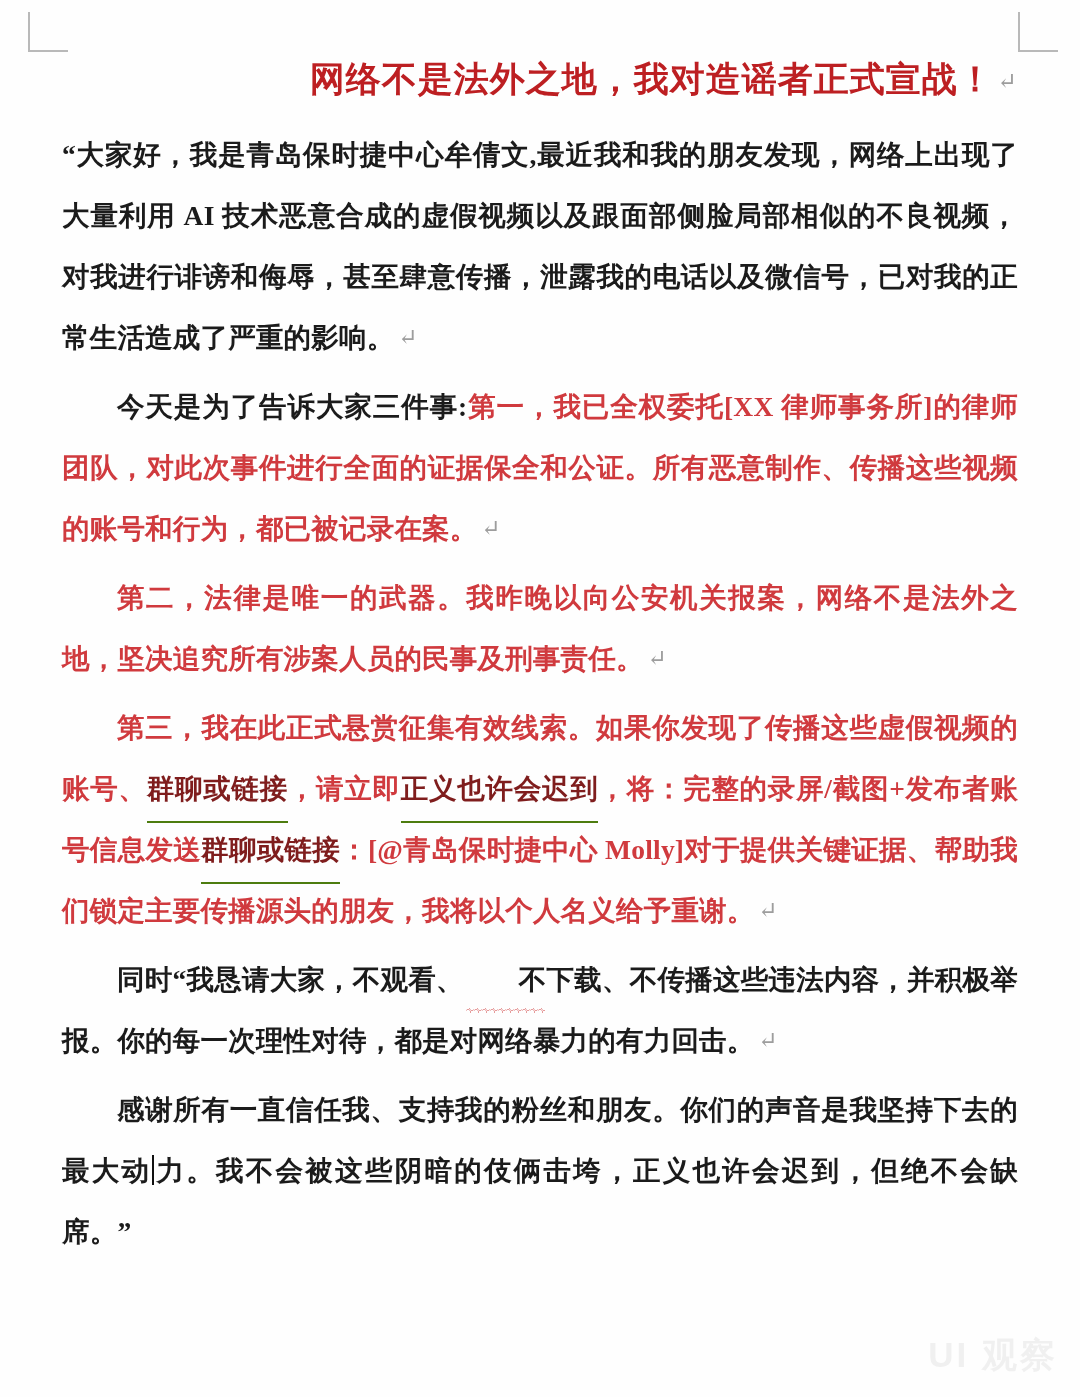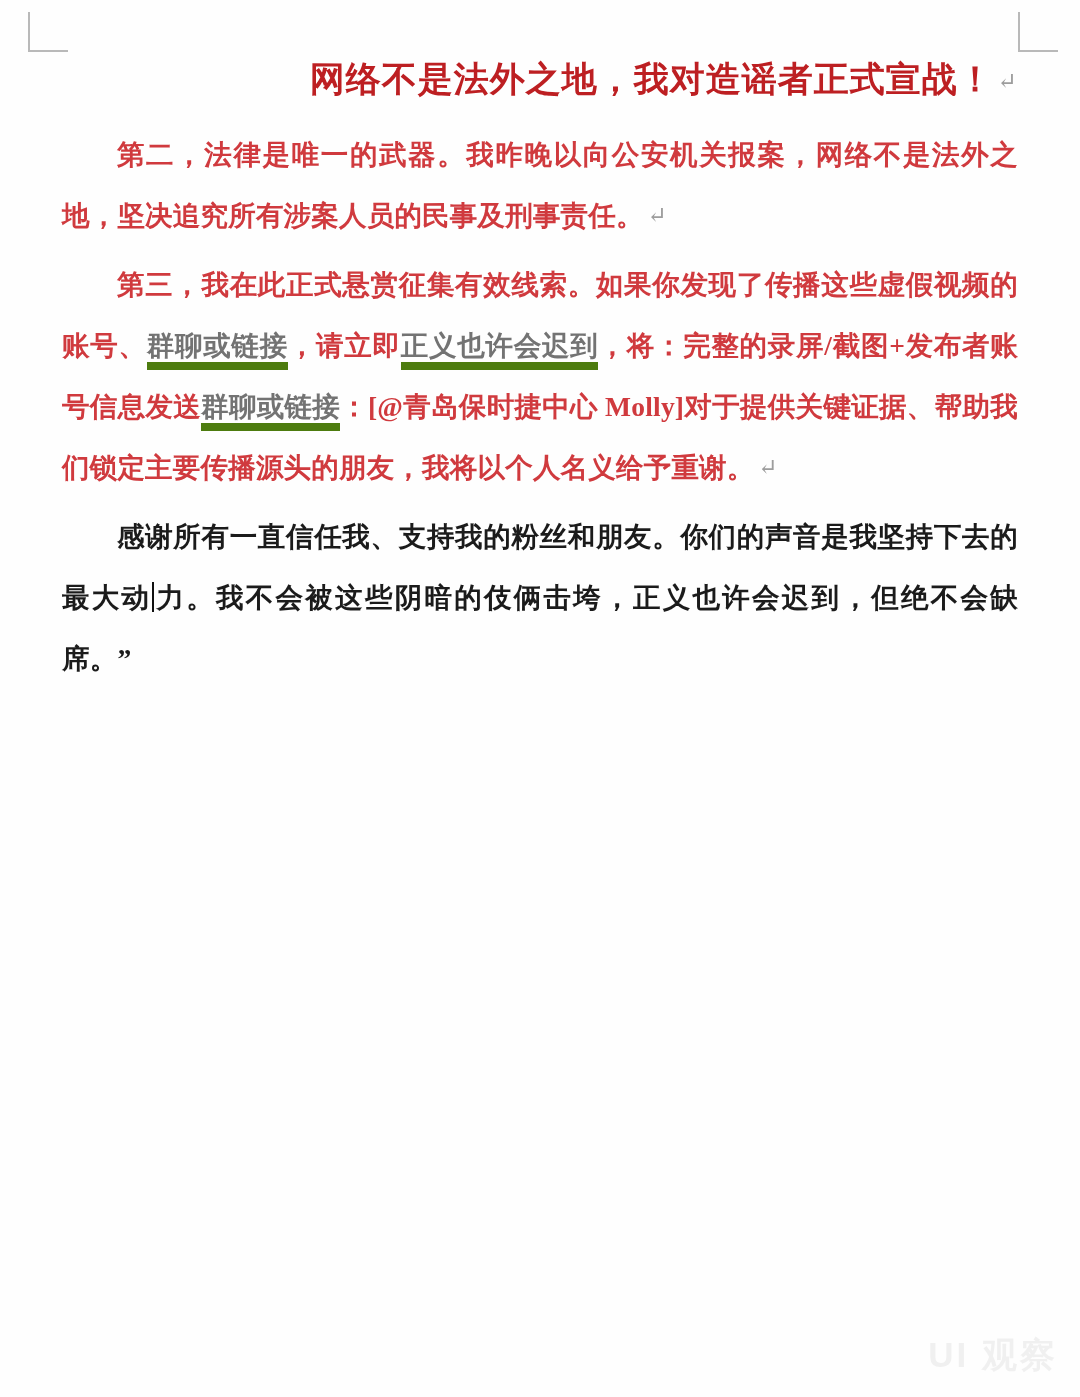--- a/index.html
+++ b/index.html
@@ -58,23 +58,23 @@
     color: #1b1b1b;
     text-align: justify;
     text-justify: inter-ideograph;
     letter-spacing: 0.2px;
   }
   p.indent { text-indent: 2em; }
 
   .red      { color: #d03a3e; }
 
   .link {
-    color: #737373;
-    border-bottom: 8px solid #4d7c0f;
-    padding-bottom: 1px;
+    color: #7f1d1d;
+    border-bottom: 2px solid #4d7c0f;
+    padding-bottom: 17px;
   }
 
   
   .squiggle {
     position: relative;
     display: inline-block;
   }
   .squiggle::after {
     content: "";
     position: absolute;
@@ -127,27 +127,30 @@
 
 <div id="page">
 
   <div class="corner tl"></div>
   <div class="corner tr"></div>
 
   <div id="doc">
 
     <h1 class="doc-title"><span>网络不是法外之地，我对造谣者正式宣战！</span><span class="pilcrow">↵</span></h1>
 
+    <p class="para" id="p1"><span>“大家好，我是青岛保时捷中心牟倩文,最近我和我的朋友发现，网络上出现了大量利用 AI 技术恶意合成的虚假视频以及跟面部侧脸局部相似的不良视频，对我进行诽谤和侮辱，甚至肆意传播，泄露我的电话以及微信号，已对我的正常生活造成了严重的影响。</span><span class="pilcrow">↵</span></p>
 
 
+    <p class="para indent" id="p3"><span>今天是为了告诉大家三件事:</span><span class="red">第一，我已全权委托[XX 律师事务所]的律师团队，对此次事件进行全面的证据保全和公证。所有恶意制作、传播这些视频的账号和行为，都已被记录在案。</span><span class="pilcrow">↵</span></p>
 
     <p class="para indent" id="p4"><span class="red">第二，法律是唯一的武器。我昨晚以向公安机关报案，网络不是法外之地，坚决追究所有涉案人员的民事及刑事责任。</span><span class="pilcrow">↵</span></p>
 
     <p class="para indent" id="p5"><span class="red">第三，我在此正式悬赏征集有效线索。如果你发现了传播这些虚假视频的账号、</span><span class="link">群聊或链接</span><span class="red">，请立即</span><span class="link">正义也许会迟到</span><span class="red">，将：完整的录屏/截图+发布者账号信息发送</span><span class="link">群聊或链接</span><span class="red">：[@青岛保时捷中心  Molly]对于提供关键证据、帮助我们锁定主要传播源头的朋友，我将以个人名义给予重谢。</span><span class="pilcrow">↵</span></p>
 
+    <p class="para indent" id="p6"><span>同时“我恳请大家，不观看、</span><span class="squiggle">不</span><span>下载、不传播这些违法内容，并积极举报。你的每一次理性对待，都是对网络暴力的有力回击。</span><span class="pilcrow">↵</span></p>
 
     <p class="para indent" id="p7"><span>感谢所有一直信任我、支持我的粉丝和朋友。你们的声音是我坚持下去的最大动</span><span class="caret"></span><span>力。我不会被这些阴暗的伎俩击垮，正义也许会迟到，但绝不会缺席。”</span></p>
 
   </div>
 
   <div id="watermark">UI 观察</div>
 
 </div>
 
 </body></html>

